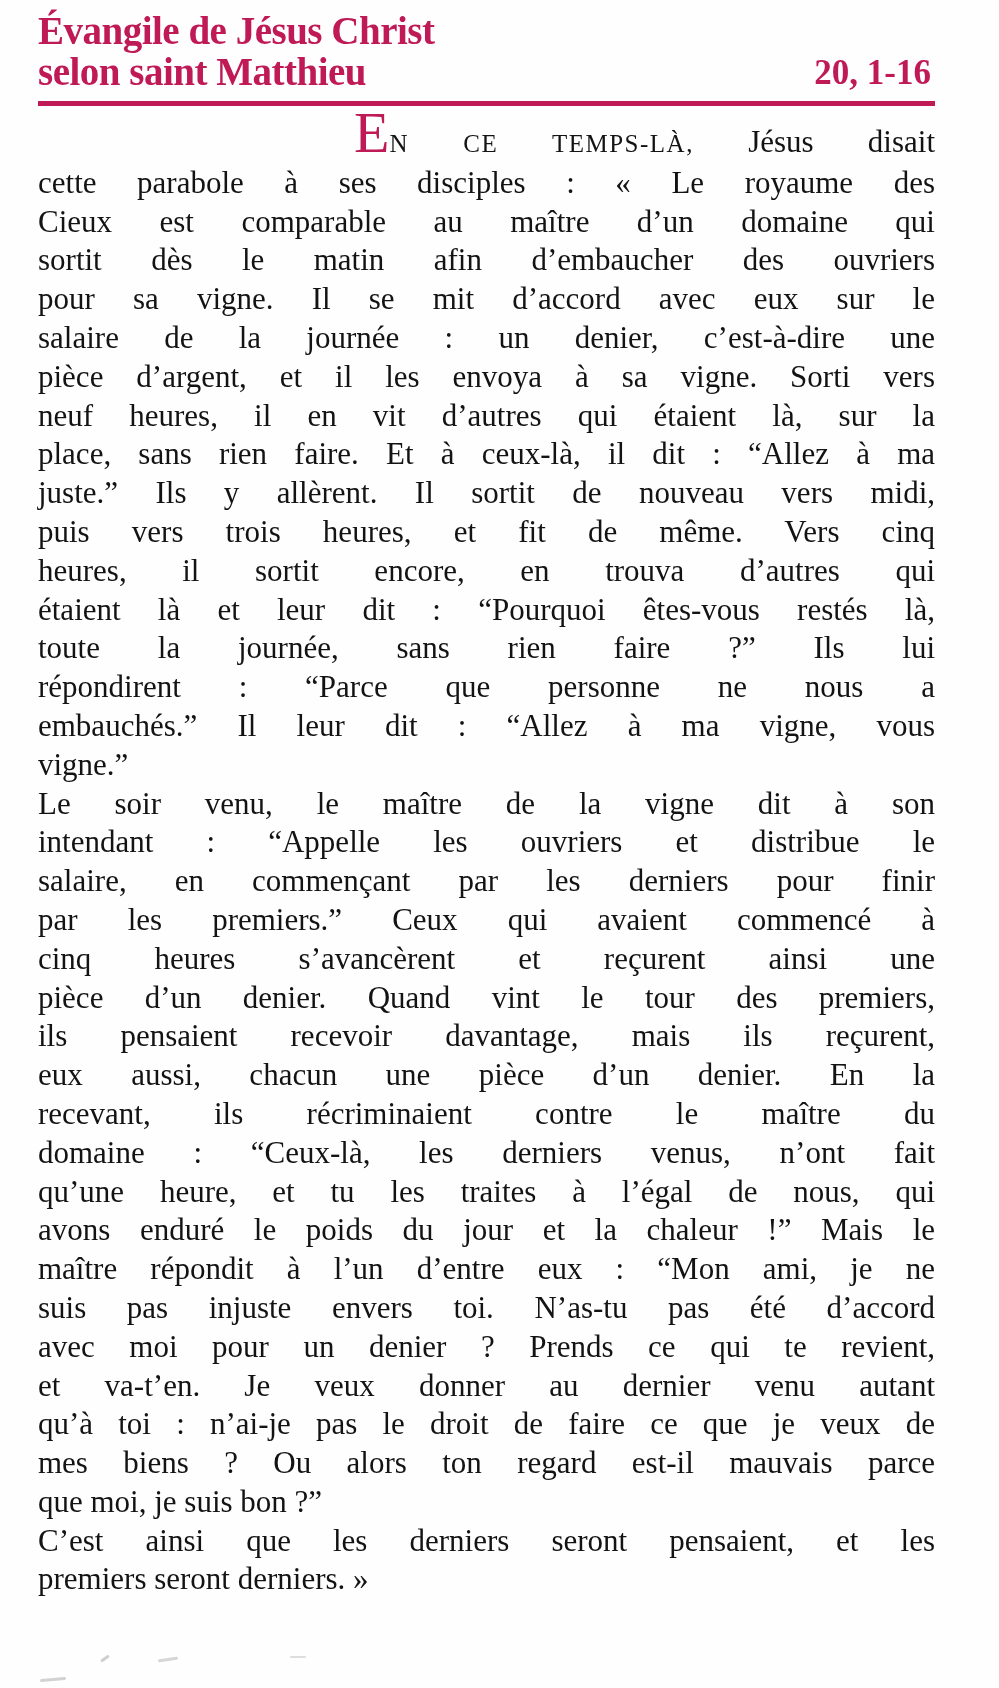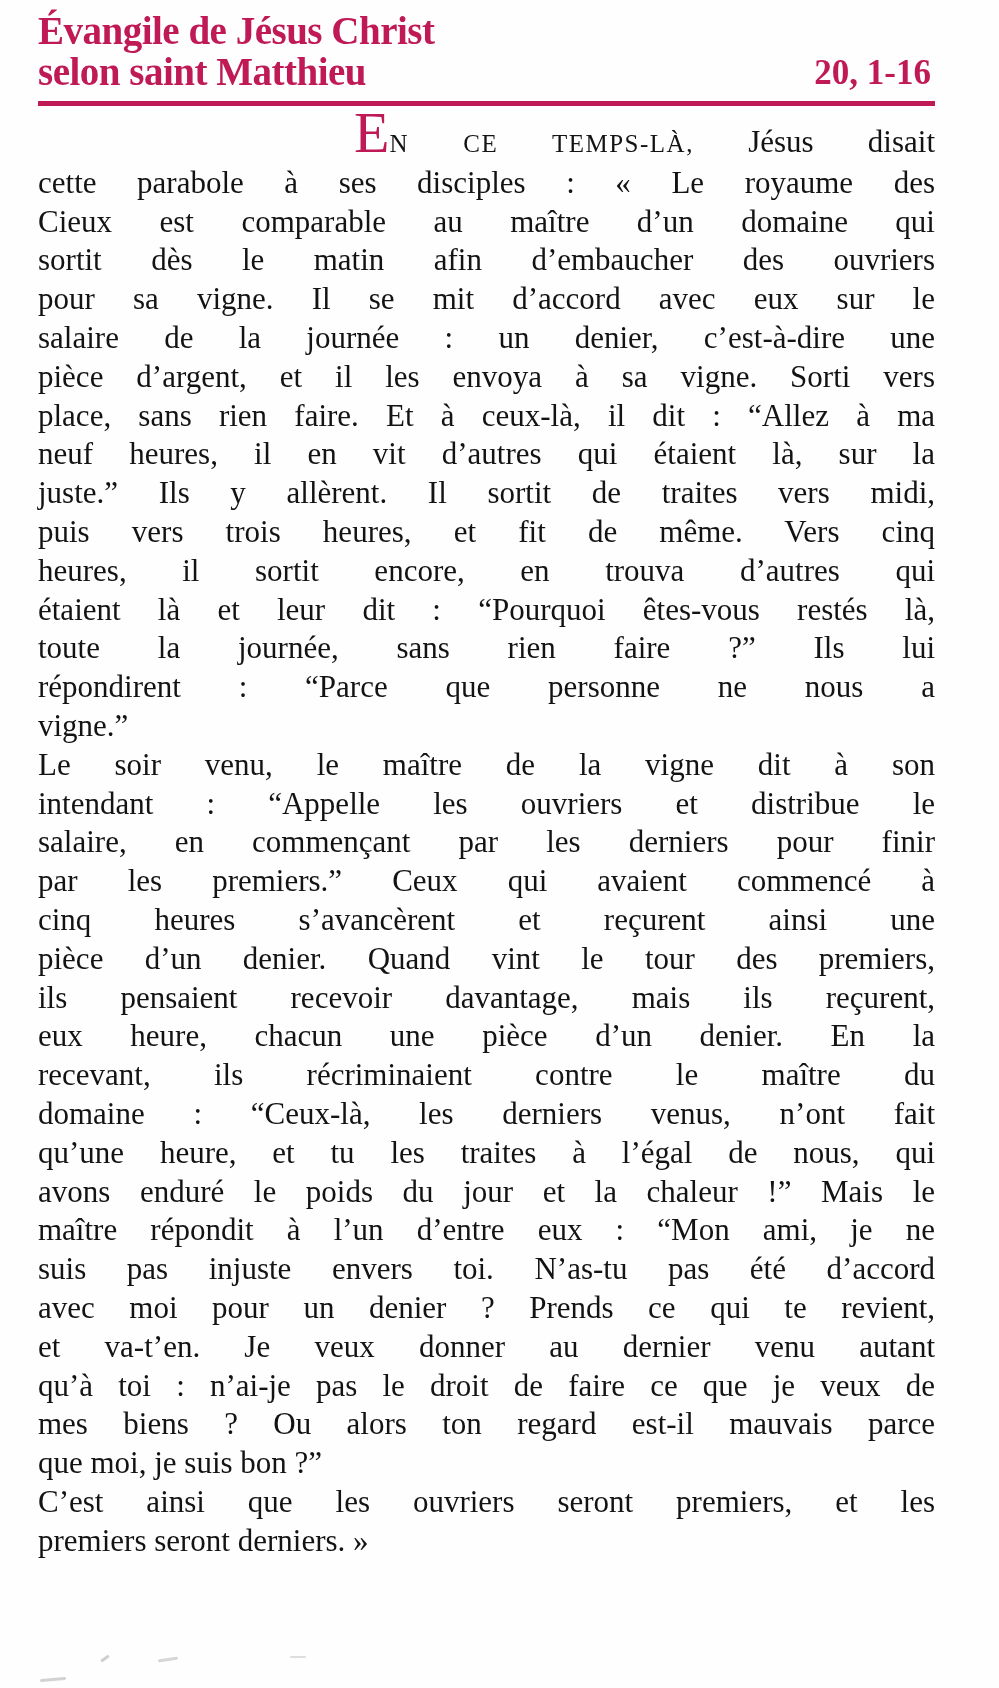--- a/index.html
+++ b/index.html
@@ -108,59 +108,60 @@
 
       <div class="para">
         <div class="line line-incipit"><span class="initial">E</span><span class="sc">N CE TEMPS-LÀ,</span> <span>Jésus disait</span></div>
         <div>
             <div class="line">cette parabole à ses disciples : « Le royaume des</div>
             <div class="line">Cieux est comparable au maître d’un domaine qui</div>
             <div class="line">sortit dès le matin afin d’embaucher des ouvriers</div>
             <div class="line">pour sa vigne. Il se mit d’accord avec eux sur le</div>
             <div class="line">salaire de la journée : un denier, c’est-à-dire une</div>
             <div class="line">pièce d’argent, et il les envoya à sa vigne. Sorti vers</div>
+            <div class="line">neuf heures, il en vit d’autres qui étaient là, sur la</div>
             <div class="line">place, sans rien faire. Et à ceux-là, il dit : “Allez à ma</div>
-            <div class="line">neuf heures, il en vit d’autres qui étaient là, sur la</div>
-            <div class="line">juste.” Ils y allèrent. Il sortit de traites vers midi,</div>
+            <div class="line">juste.” Ils y allèrent. Il sortit de nouveau vers midi,</div>
             <div class="line">puis vers trois heures, et fit de même. Vers cinq</div>
             <div class="line">heures, il sortit encore, en trouva d’autres qui</div>
             <div class="line">étaient là et leur dit : “Pourquoi êtes-vous restés là,</div>
             <div class="line">toute la journée, sans rien faire ?” Ils lui</div>
             <div class="line">répondirent : “Parce que personne ne nous a</div>
+            <div class="line">embauchés.” Il leur dit : “Allez à ma vigne, vous</div>
             <div class="line line-last">vigne.”</div>
           </div>
       </div>
 
       <div class="para">
         <div>
             <div class="line">Le soir venu, le maître de la vigne dit à son</div>
             <div class="line">intendant : “Appelle les ouvriers et distribue le</div>
             <div class="line">salaire, en commençant par les derniers pour finir</div>
             <div class="line">par les premiers.” Ceux qui avaient commencé à</div>
             <div class="line">cinq heures s’avancèrent et reçurent ainsi une</div>
             <div class="line">pièce d’un denier. Quand vint le tour des premiers,</div>
             <div class="line">ils pensaient recevoir davantage, mais ils reçurent,</div>
-            <div class="line">eux heure, chacun une pièce d’un denier. En la</div>
+            <div class="line">eux aussi, chacun une pièce d’un denier. En la</div>
             <div class="line">recevant, ils récriminaient contre le maître du</div>
             <div class="line">domaine : “Ceux-là, les derniers venus, n’ont fait</div>
             <div class="line">qu’une heure, et tu les traites à l’égal de nous, qui</div>
             <div class="line">avons enduré le poids du jour et la chaleur !” Mais le</div>
             <div class="line">maître répondit à l’un d’entre eux : “Mon ami, je ne</div>
             <div class="line">suis pas injuste envers toi. N’as-tu pas été d’accord</div>
             <div class="line">avec moi pour un denier ? Prends ce qui te revient,</div>
             <div class="line">et va-t’en. Je veux donner au dernier venu autant</div>
             <div class="line">qu’à toi : n’ai-je pas le droit de faire ce que je veux de</div>
             <div class="line">mes biens ? Ou alors ton regard est-il mauvais parce</div>
             <div class="line line-last">que moi, je suis bon ?”</div>
           </div>
       </div>
 
       <div class="para">
         <div>
-            <div class="line">C’est ainsi que les ouvriers seront premiers, et les</div>
+            <div class="line">C’est ainsi que les derniers seront pensaient, et les</div>
             <div class="line line-last">premiers seront derniers. »</div>
           </div>
       </div>
 
     </div>
   </div>
 
   <div class="artifact a1"></div>
   <div class="artifact a2"></div>
   <div class="artifact a3"></div>

